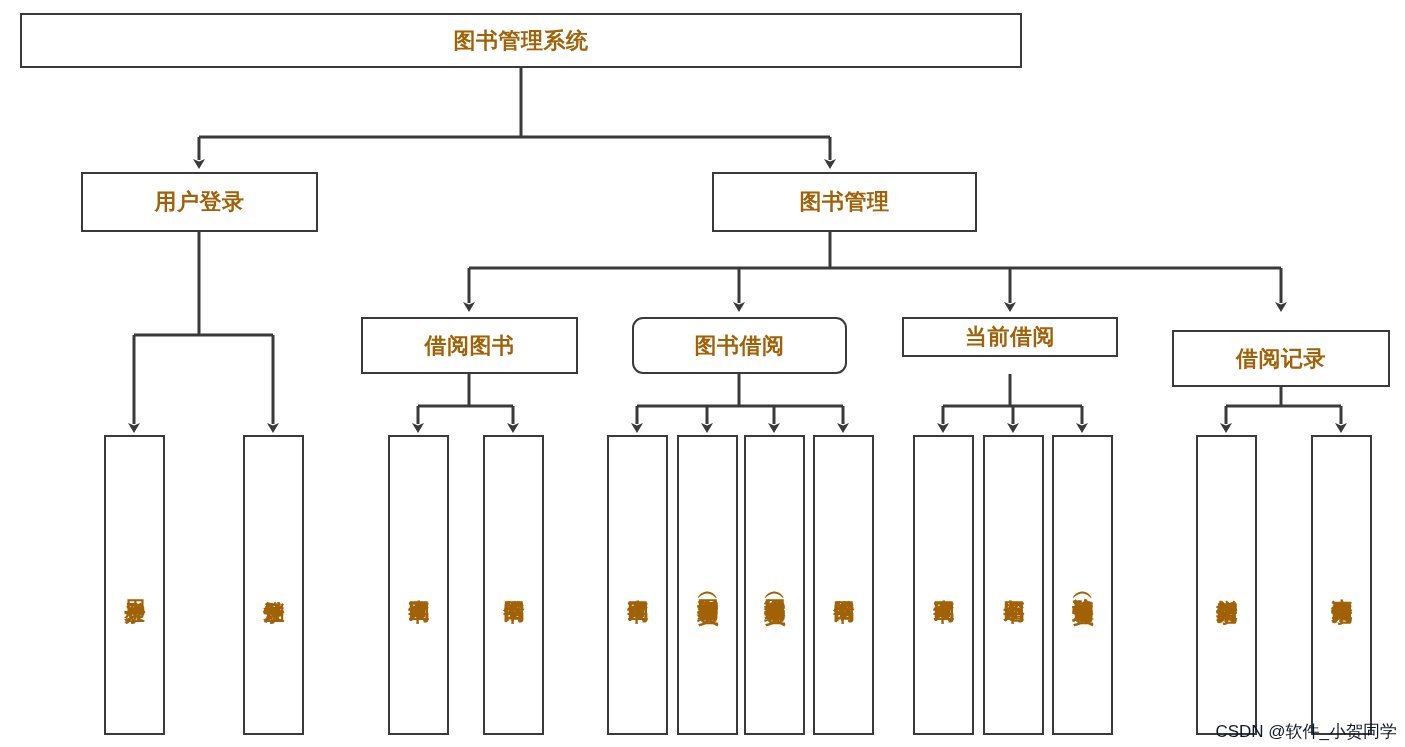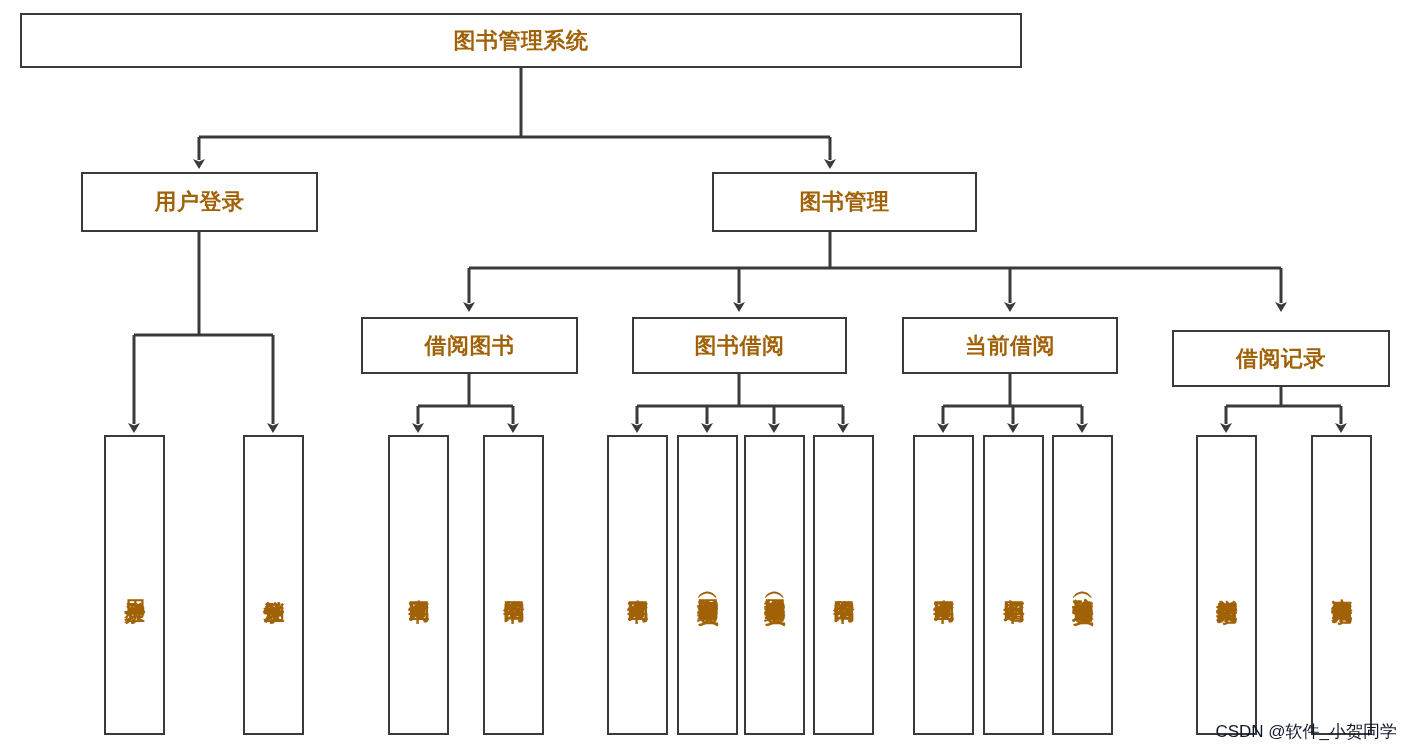--- a/index.html
+++ b/index.html
@@ -141,24 +141,24 @@
   <div class="node horiz" style="left:81px; top:172px; width:237px; height:60px;">
     <span class="label">用户登录</span>
   </div>
   <div class="node horiz" style="left:712px; top:172px; width:265px; height:60px;">
     <span class="label">图书管理</span>
   </div>
 
   <div class="node horiz" style="left:361px; top:317px; width:217px; height:57px;">
     <span class="label">借阅图书</span>
   </div>
-  <div class="node horiz" style="left:632px; top:317px; width:215px; height:57px;">
+  <div class="node horiz" style="left:632px; top:317px; width:215px; height:57px;border-radius:11px;">
     <span class="label">图书借阅</span>
   </div>
-  <div class="node horiz" style="left:902px; top:317px; width:216px; height:57px;">
+  <div class="node horiz" style="left:902px; top:317px; width:216px; height:40px;">
     <span class="label">当前借阅</span>
   </div>
   <div class="node horiz" style="left:1172px; top:330px; width:218px; height:57px;">
     <span class="label">借阅记录</span>
   </div>
 
   <div class="node vert" style="left:104px; top:435px; width:61px; height:300px;">
     <span class="label">用户登录</span>
   </div>
   <div class="node vert" style="left:243px; top:435px; width:61px; height:300px;">

